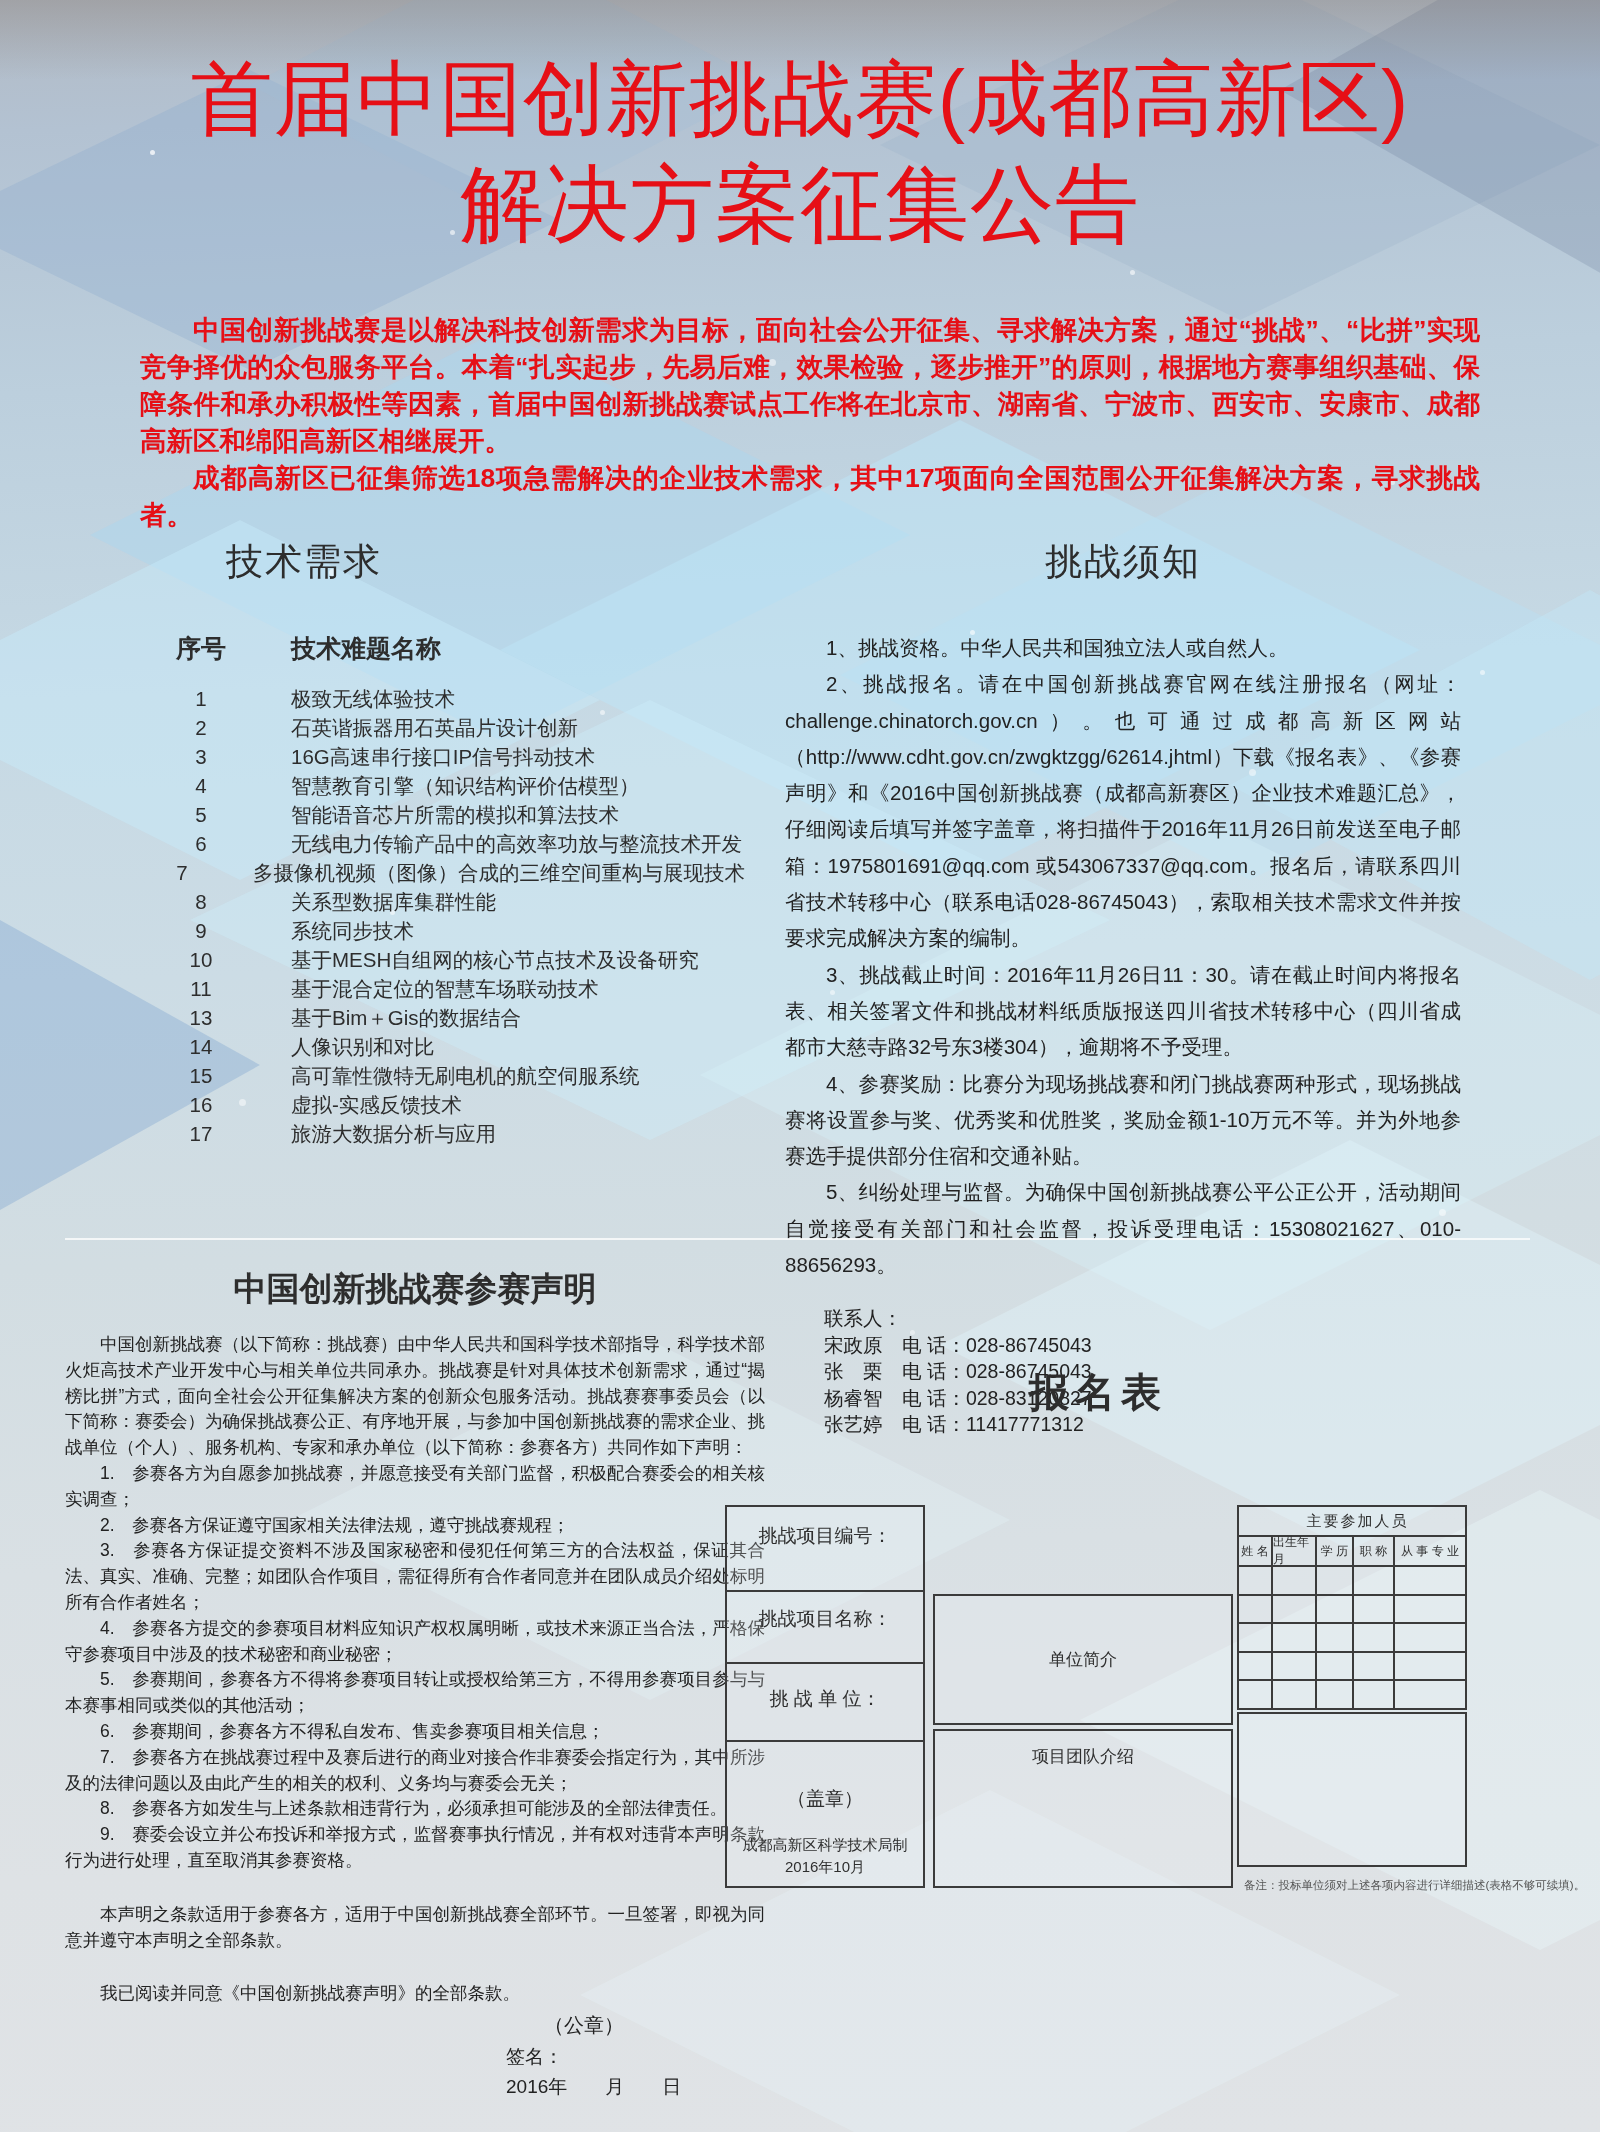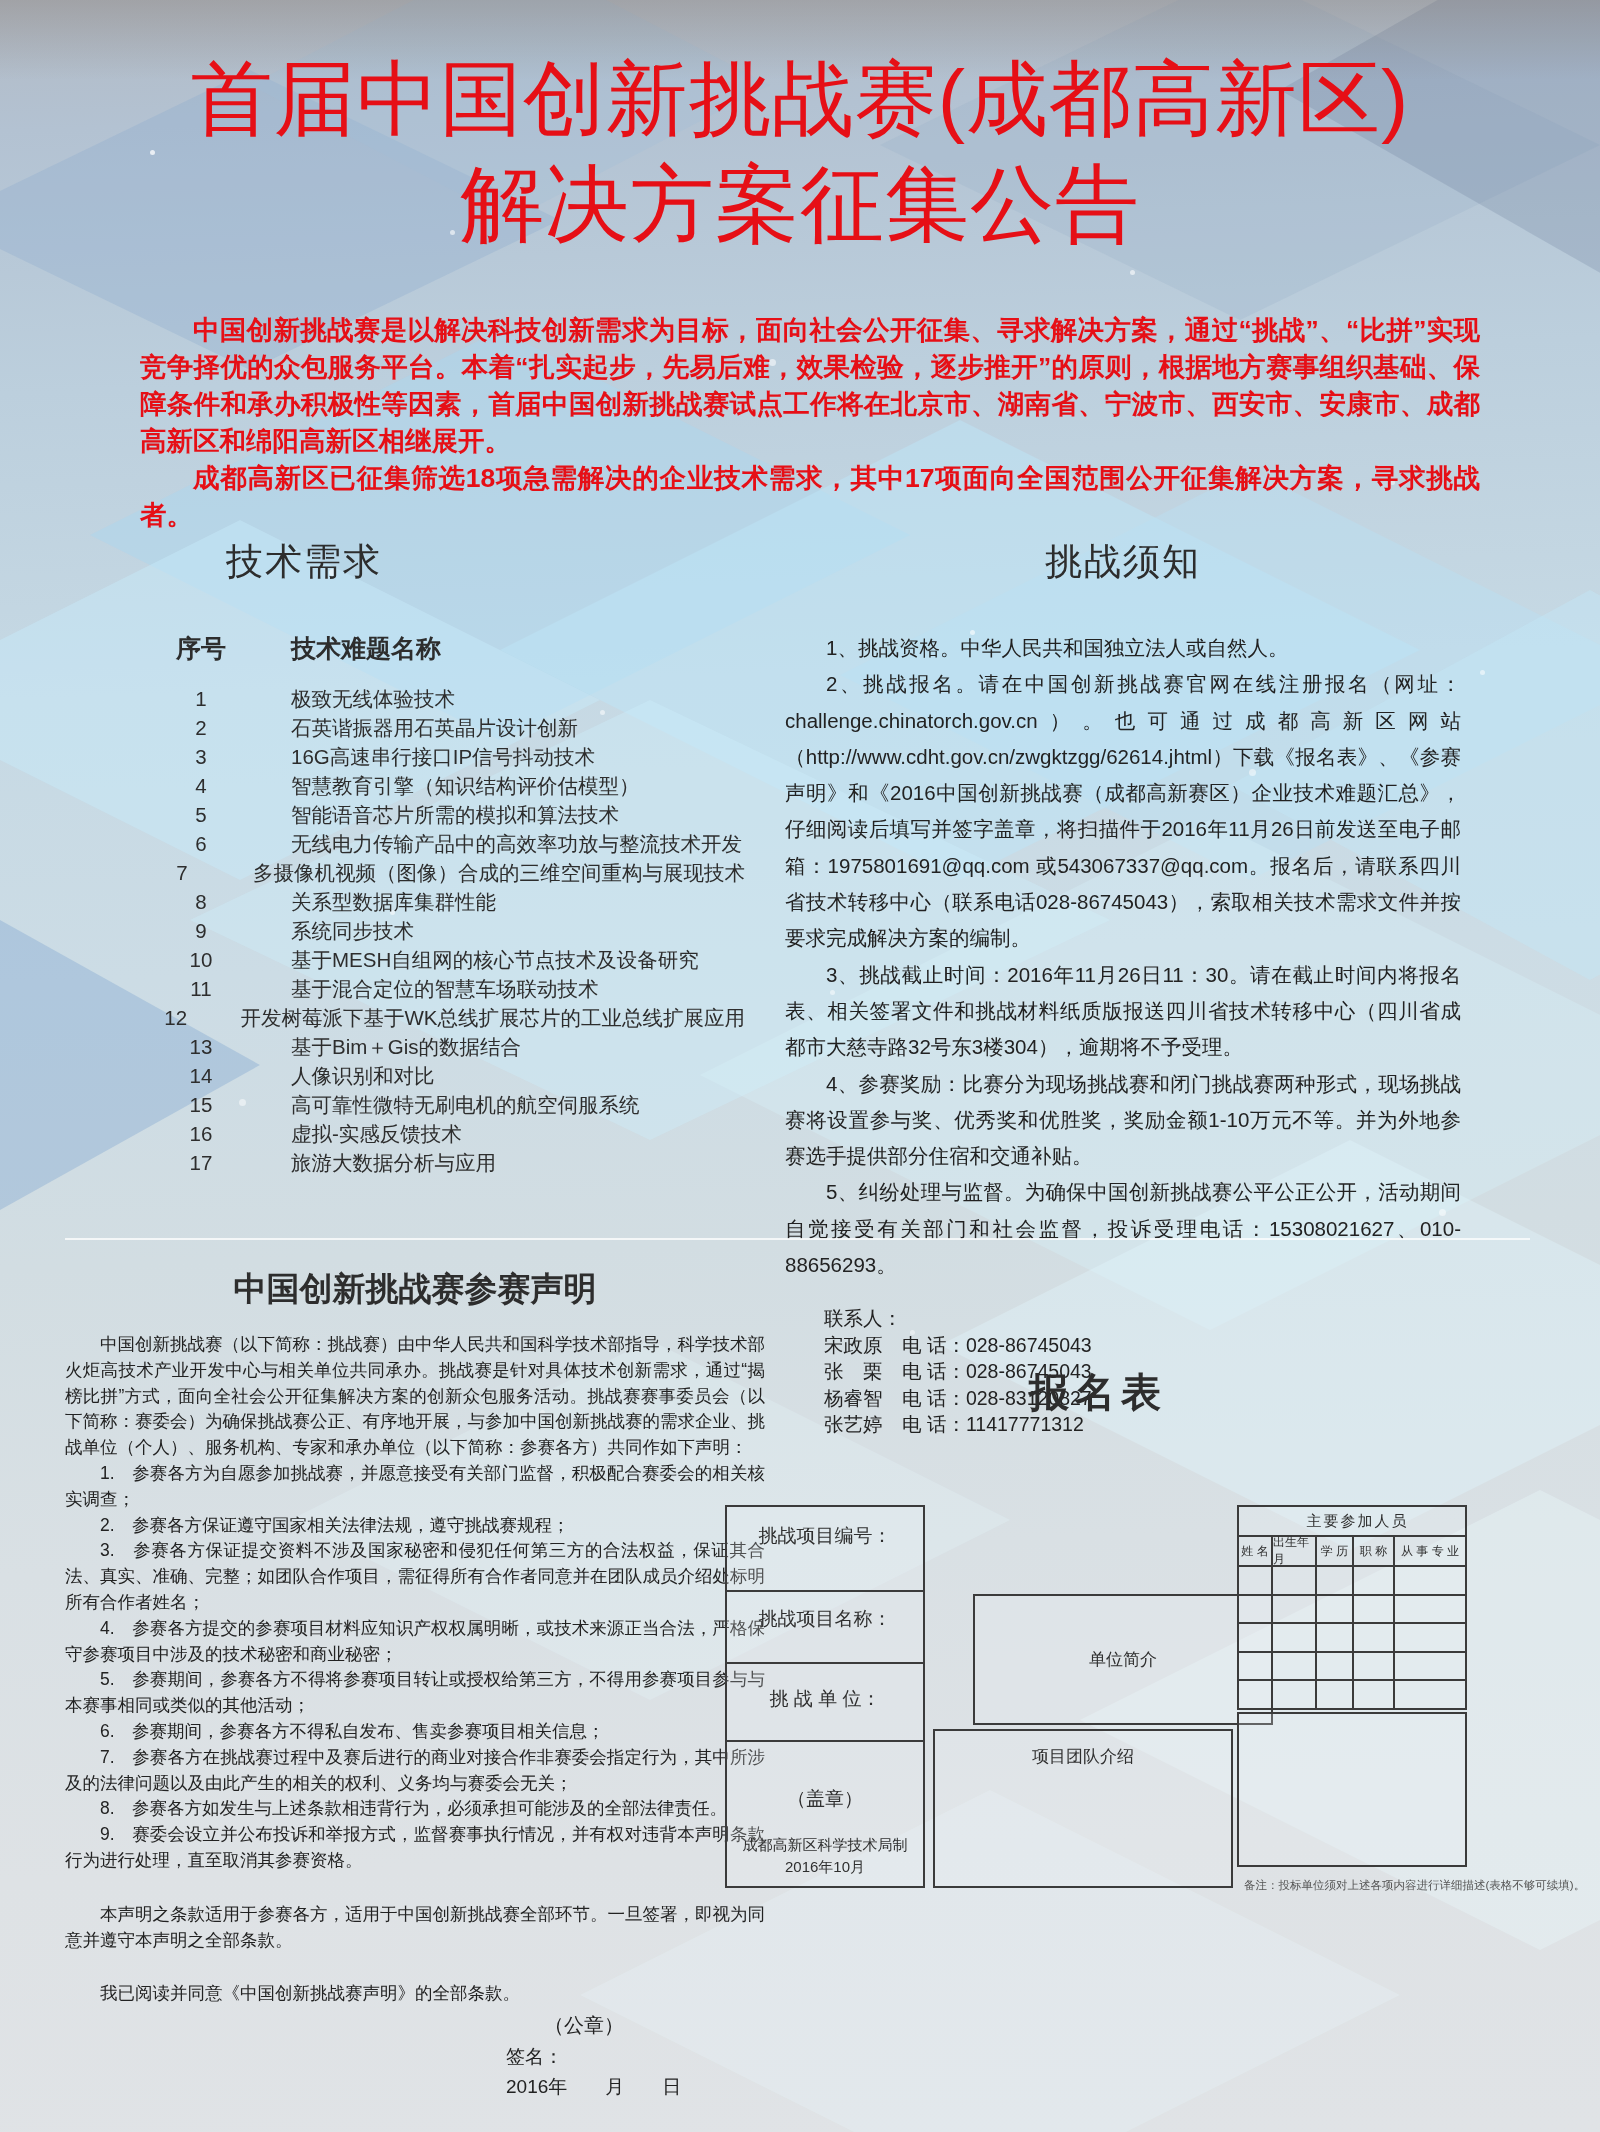--- a/index.html
+++ b/index.html
@@ -57,21 +57,21 @@
   .lcell.c3{height:78px;padding-top:22px;box-sizing:border-box;}
   .lcell.c4{border-bottom:none;flex:1;position:relative;}
   .lcell.c4 .stamp{margin-top:44px;font-size:19px;}
   .lfoot{position:absolute;left:0;right:0;bottom:8px;font-size:15px;line-height:22px;text-align:center;}
   .mgrid{left:933px;top:1505px;width:300px;height:91px;display:flex;flex-direction:column;}
   .mrow{display:flex;flex:1;border-bottom:2px solid #3b3b3b;}
   .mrow:last-child{border-bottom:none;}
   .mcell{border-right:2px solid #3b3b3b;display:flex;align-items:center;justify-content:center;font-size:13px;}
   .mcell:last-child{border-right:none;}
   .mc-l1{width:52px;} .mc-v1{width:96px;} .mc-l2{width:56px;} .mc-v2{flex:1;}
-  .mintro{left:933px;top:1594px;width:300px;height:131px;display:flex;align-items:center;justify-content:center;font-size:17px;margin-left:40px;}
+  .mintro{left:933px;top:1594px;width:300px;height:131px;display:flex;align-items:center;justify-content:center;font-size:17px;}
   .mteam{left:933px;top:1729px;width:300px;height:159px;text-align:center;padding-top:14px;font-size:17px;}
   .rtable{left:1237px;top:1505px;width:230px;height:205px;display:flex;flex-direction:column;}
   .rhead{height:28px;line-height:28px;text-align:center;font-size:15px;border-bottom:2px solid #3b3b3b;letter-spacing:2px;padding-left:11px;}
   .rcols{display:flex;height:28px;border-bottom:2px solid #3b3b3b;}
   .rcol{border-right:2px solid #3b3b3b;display:flex;align-items:center;justify-content:center;font-size:12px;}
   .rcol:last-child{border-right:none;}
   .rc1{width:32px;}.rc2{width:42px;}.rc3{width:35px;}.rc4{width:39px;}.rc5{flex:1;}
   .rrow{display:flex;flex:1;border-bottom:2px solid #3b3b3b;}
   .rrow:last-child{border-bottom:none;}
   .rrow .rcol{font-size:12px;}
@@ -157,24 +157,20 @@
         </div>
       <div class="trow">
           <span class="no">10</span>
           <span class="nm">基于MESH自组网的核心节点技术及设备研究</span>
         </div>
       <div class="trow">
           <span class="no">11</span>
           <span class="nm">基于混合定位的智慧车场联动技术</span>
         </div>
       <div class="trow">
-          <span class="no">12</span>
-          <span class="nm">开发树莓派下基于WK总线扩展芯片的工业总线扩展应用</span>
-        </div>
-      <div class="trow">
           <span class="no">13</span>
           <span class="nm">基于Bim＋Gis的数据结合</span>
         </div>
       <div class="trow">
           <span class="no">14</span>
           <span class="nm">人像识别和对比</span>
         </div>
       <div class="trow">
           <span class="no">15</span>
           <span class="nm">高可靠性微特无刷电机的航空伺服系统</span>

